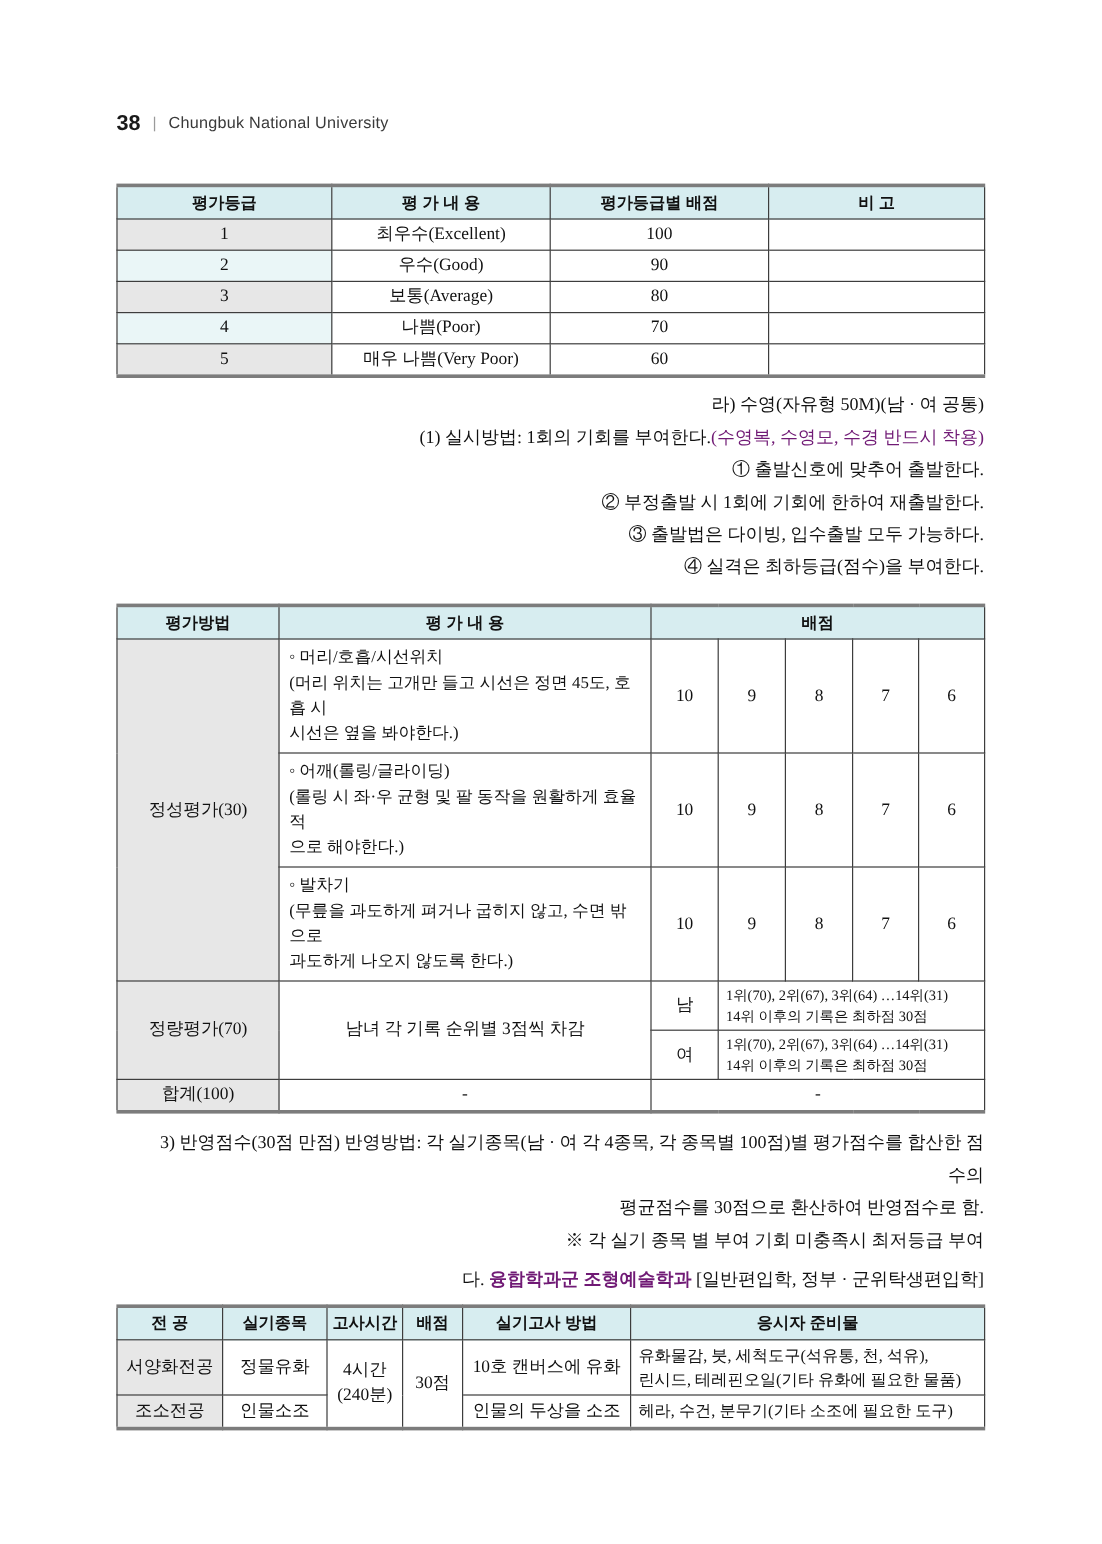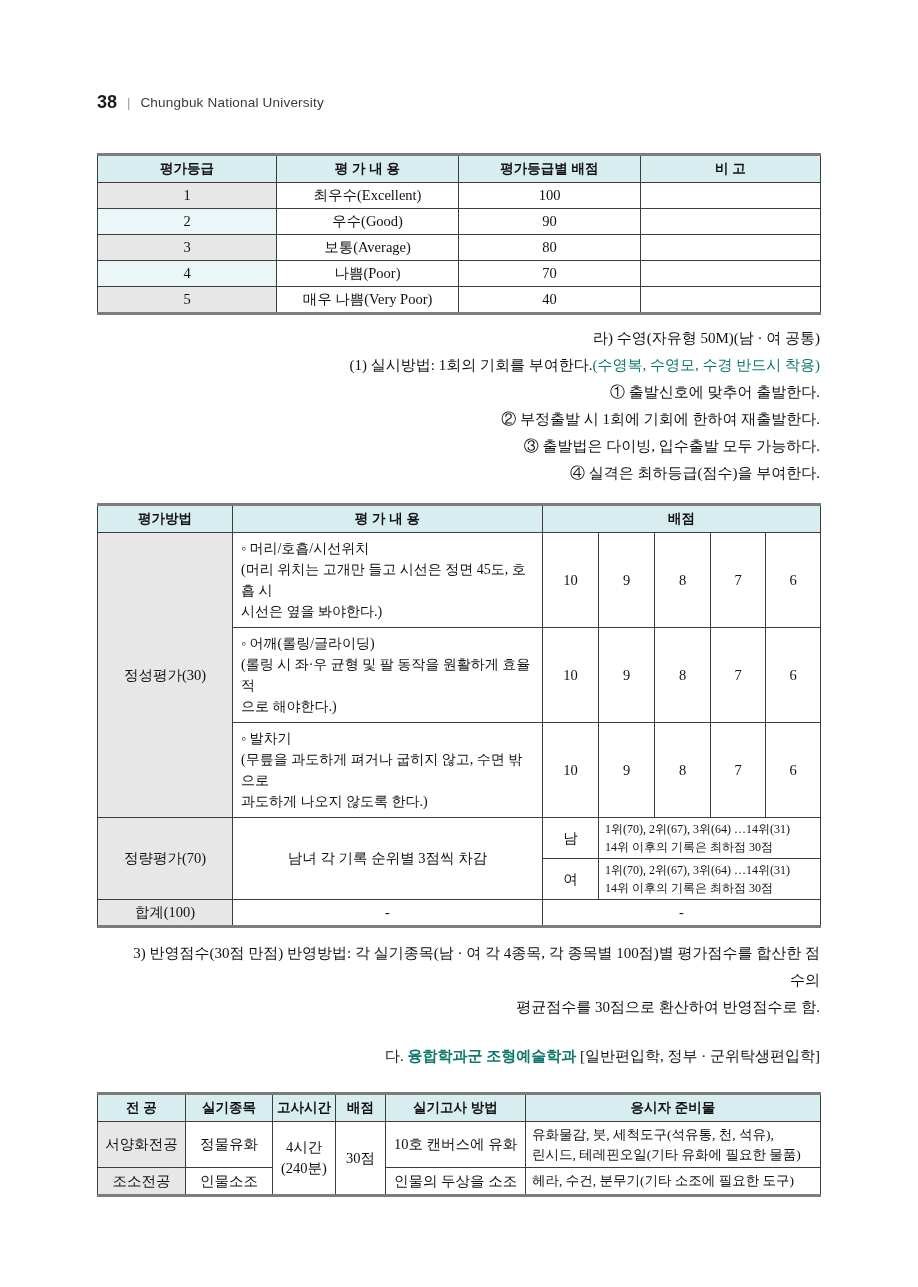--- a/index.html
+++ b/index.html
@@ -39,35 +39,35 @@
   .pre { white-space: pre-line; }
 
   .t1 td { height: 26px; }
   .t1 th { height: 27px; }
 
   
   .txt { font-size: 15px; line-height: 1.8; color: #111; text-align: right; }
   .ind1 { padding-left: 22px; }
   .ind2 { padding-left: 44px; }
   .ind3 { padding-left: 72px; }
-  .blue { color: #0f766e; }
+  .blue { color: #701a75; }
   .sec-title { font-size: 15px; }
   .sec-title .blue { font-weight: bold; }
   .subhead { padding-left: 34px; font-size: 15px; }
 
   .t2 { margin-top: 16px; }
   .t2 td.desc { font-size: 14px; line-height: 1.5; padding: 5px 8px; }
   .t2 td.score { font-size: 14.5px; }
   .t2 td.rank { font-size: 12px; line-height: 1.5; }
 
   .reflect-line2 { padding-left: 248px; }
 
   .t3 td { height: 28px; }
   .t3 td.sup { font-size: 13.5px; line-height: 1.45; padding: 3px 6px; }
-  .mt6 { margin-top: 22px; } .mt10 { margin-top: 10px; } .mt12 { margin-top: 12px; }
+  .mt6 { margin-top: 6px; } .mt10 { margin-top: 10px; } .mt12 { margin-top: 12px; }
 </style>
 </head>
 <body>
 
 <div class="page">
   <div class="content">
 
     <div class="pg-head">
       <span class="pg-num">38</span>
       <span class="pg-sep">|</span>
@@ -108,21 +108,21 @@
       </tr>
       <tr>
         <td class="bg-cyan">4</td>
         <td>나쁨(Poor)</td>
         <td>70</td>
         <td></td>
       </tr>
       <tr>
         <td class="bg-gray">5</td>
         <td>매우 나쁨(Very Poor)</td>
-        <td>40</td>
+        <td>60</td>
         <td></td>
       </tr>
     </tbody>
       </table>
 
     <div class="txt mt10">
       <div class="ind1">라) 수영(자유형 50M)(남 · 여 공통)</div>
       <div class="ind2"><span>(1) 실시방법: 1회의 기회를 부여한다.</span><span class="blue">(수영복, 수영모, 수경 반드시 착용)</span></div>
       <div class="ind3">① 출발신호에 맞추어 출발한다.</div>
       <div class="ind3">② 부정출발 시 1회에 기회에 한하여 재출발한다.</div>
@@ -193,20 +193,21 @@
         <td class="bg-gray">합계(100)</td>
         <td>-</td>
         <td colspan="5">-</td>
       </tr>
     </tbody>
       </table>
 
     <div class="txt mt12">
       <div class="ind1">3) 반영점수(30점 만점) 반영방법: 각 실기종목(남 · 여 각 4종목, 각 종목별 100점)별 평가점수를 합산한 점수의</div>
       <div class="reflect-line2">평균점수를 30점으로 환산하여 반영점수로 함.</div>
+      <div class="ind2">※ 각 실기 종목 별 부여 기회 미충족시 최저등급 부여</div>
     </div>
 
     <div class="txt sec-title mt6">
       <span class="ind1">다.</span>
       <span class="blue">융합학과군 조형예술학과</span>
       <span>[일반편입학, 정부 · 군위탁생편입학]</span>
     </div>
 
     <table class="t t3 mt6">
       <colgroup>

